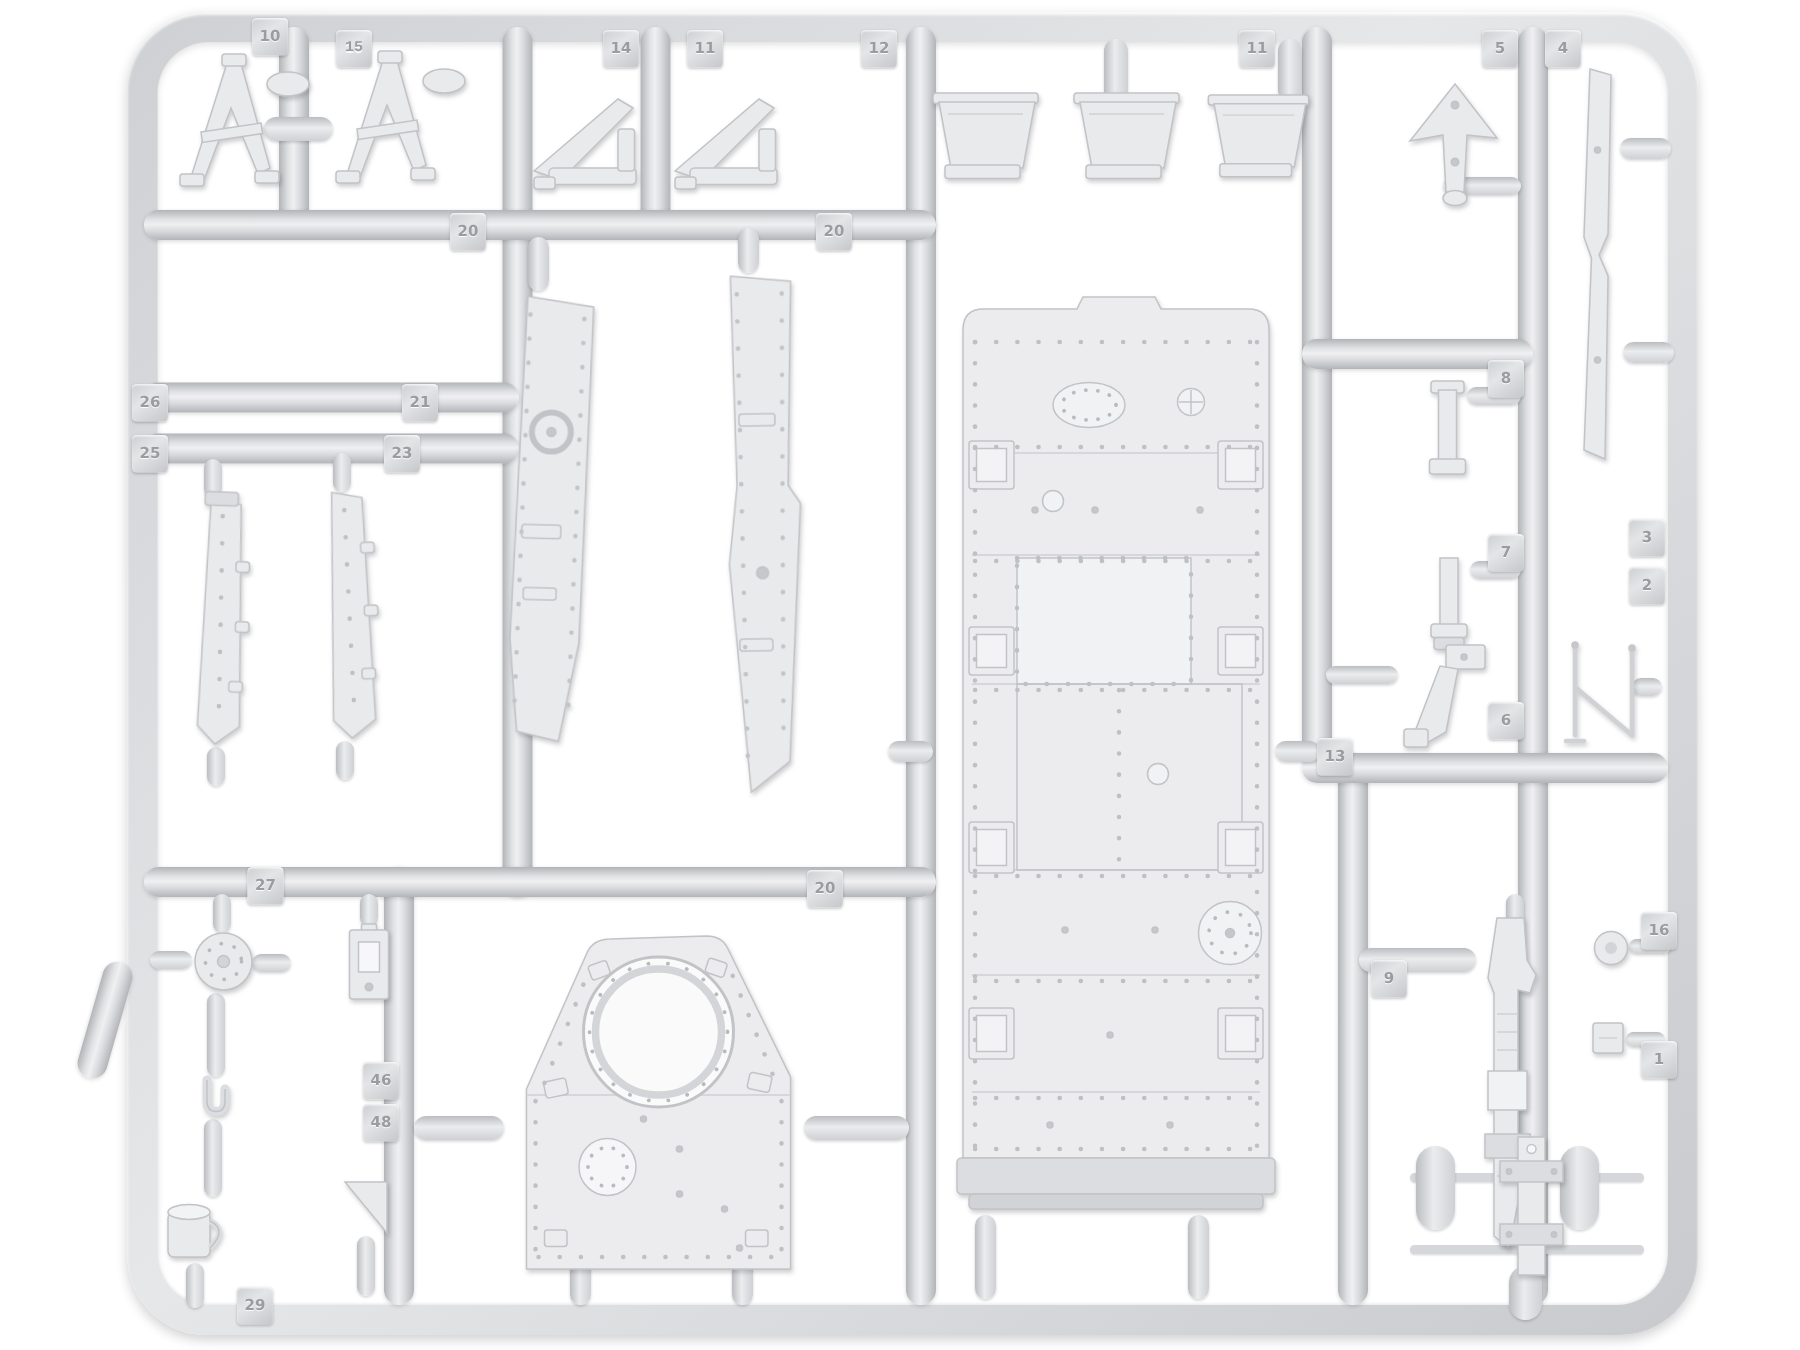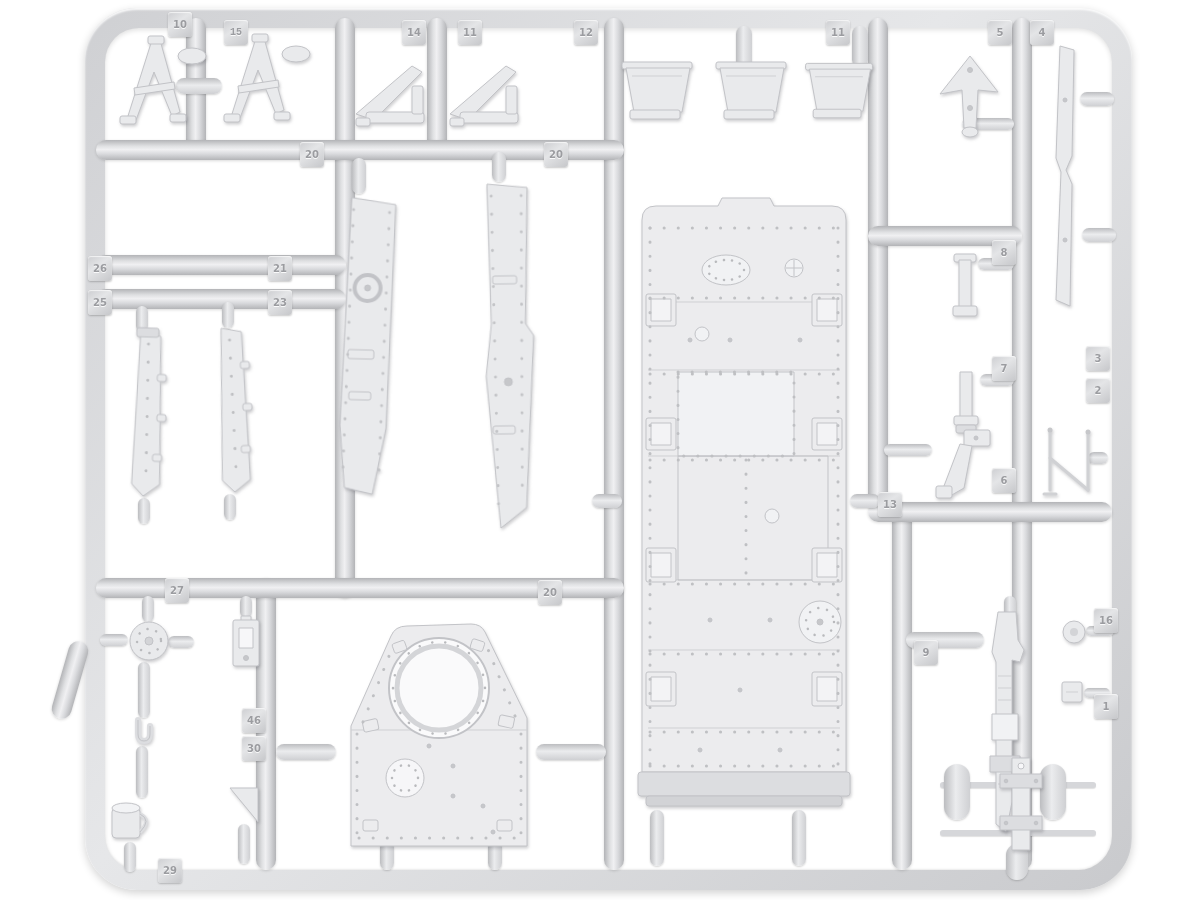--- a/index.html
+++ b/index.html
@@ -435,25 +435,25 @@
   <div class="tag" style="left:458px;top:20px;">11</div>
   <div class="tag" style="left:574px;top:20px;">12</div>
   <div class="tag" style="left:826px;top:20px;">11</div>
   <div class="tag" style="left:988px;top:20px;">5</div>
   <div class="tag" style="left:1030px;top:20px;">4</div>
   <div class="tag" style="left:300px;top:142px;">20</div>
   <div class="tag" style="left:544px;top:142px;">20</div>
   <div class="tag" style="left:88px;top:256px;">26</div>
   <div class="tag" style="left:268px;top:256px;">21</div>
   <div class="tag" style="left:88px;top:290px;">25</div>
-  <div class="tag" style="left:268px;top:290px;">23</div>
+  <div class="tag" style="left:256px;top:290px;">23</div>
   <div class="tag" style="left:165px;top:578px;">27</div>
   <div class="tag" style="left:538px;top:580px;">20</div>
   <div class="tag" style="left:242px;top:708px;">46</div>
-  <div class="tag" style="left:242px;top:736px;">30</div>
+  <div class="tag" style="left:242px;top:736px;">48</div>
   <div class="tag" style="left:158px;top:858px;">29</div>
   <div class="tag" style="left:878px;top:492px;">13</div>
   <div class="tag" style="left:992px;top:240px;">8</div>
   <div class="tag" style="left:992px;top:356px;">7</div>
   <div class="tag" style="left:992px;top:468px;">6</div>
   <div class="tag" style="left:1086px;top:346px;">3</div>
   <div class="tag" style="left:1086px;top:378px;">2</div>
   <div class="tag" style="left:914px;top:640px;">9</div>
   <div class="tag" style="left:1094px;top:608px;">16</div>
   <div class="tag" style="left:1094px;top:694px;">1</div>

